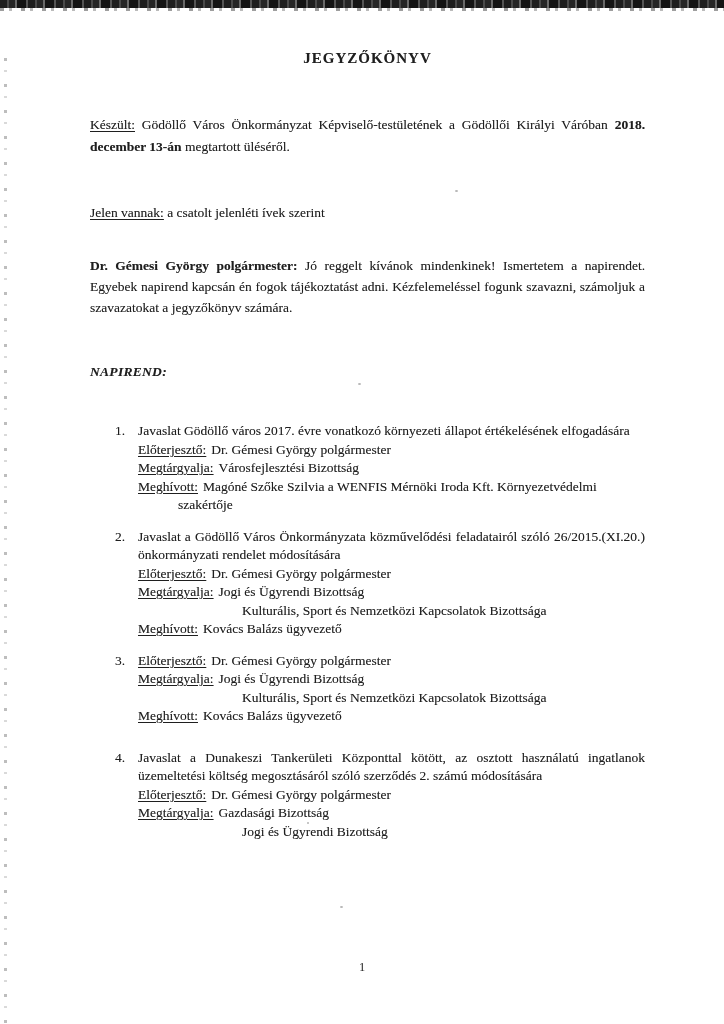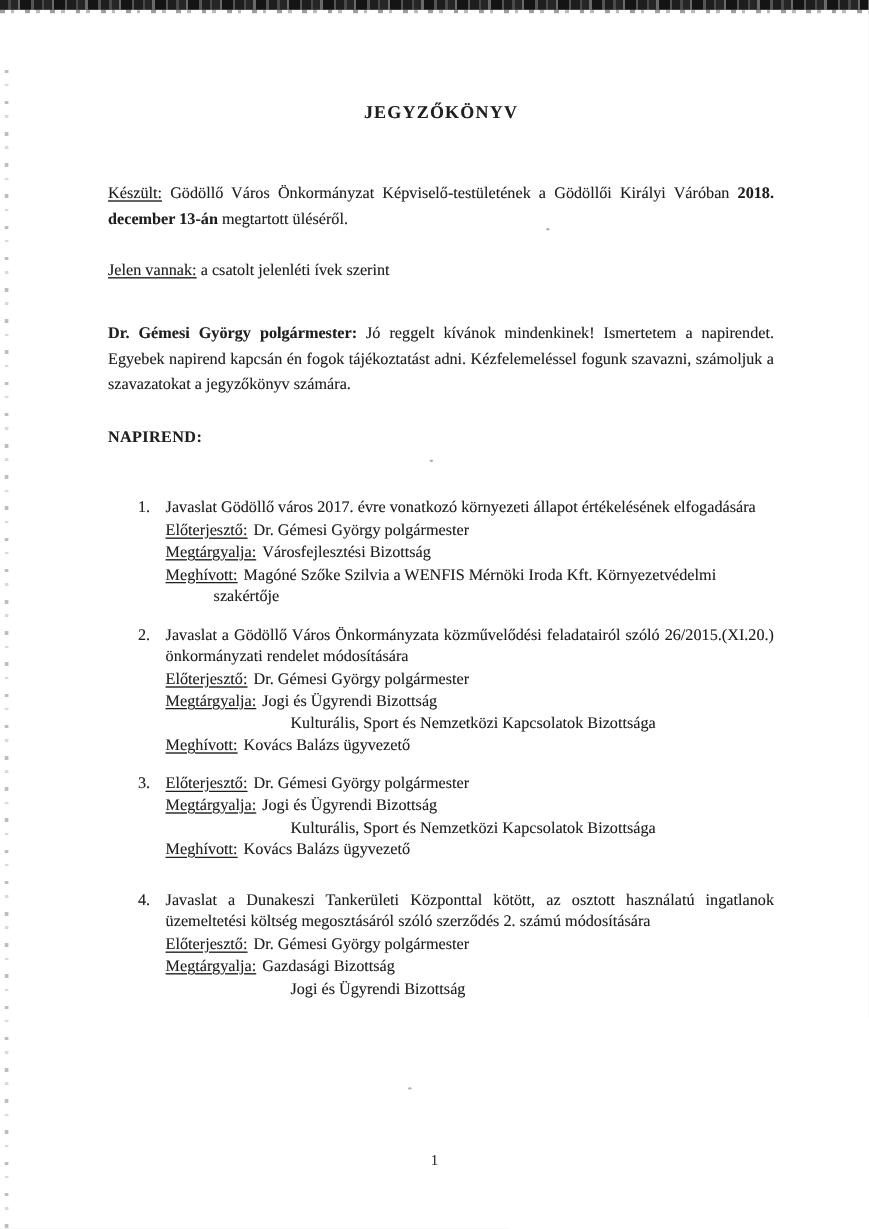--- a/index.html
+++ b/index.html
@@ -31,34 +31,34 @@
     filter:blur(.3px);
   }
   .speck{position:absolute;width:3px;height:2px;background:rgba(120,120,120,.55);border-radius:50%;}
   .speck.s1{left:455px;top:190px;}
   .speck.s2{left:358px;top:383px;}
   .speck.s3{left:307px;top:822px;width:2px;}
   .speck.s4{left:340px;top:906px;}
   
   .content{
     position:absolute;top:0;left:0;right:0;
-    padding:84px 79px 0 90px;
+    padding:48px 79px 0 90px;
     font-size:13.5px;
     text-shadow:0 0 .4px rgba(0,0,0,.35);
   }
   .doc-title{
     margin:0;text-align:center;
     font-size:15px;font-weight:700;letter-spacing:1px;
     line-height:20px;
   }
   p{margin:0;}
   .p-keszult{margin-top:46px;line-height:22px;text-align:justify;}
-  .p-jelen{margin-top:20px;line-height:22px;}
+  .p-jelen{margin-top:44px;line-height:22px;}
   .p-speech{margin-top:31px;line-height:21px;text-align:justify;}
-  .napirend{margin-top:24px;font-weight:700;line-height:20px;letter-spacing:.3px;}
+  .napirend{margin-top:44px;font-weight:700;line-height:20px;letter-spacing:.3px;font-style:italic;}
   .u{text-decoration:underline;text-underline-offset:2px;}
   .b{font-weight:700;}
   .agenda{margin-top:40px;}
   .item{display:flex;margin:0 0 13px 25px;line-height:18.5px;}
   .item.gap-lg{margin-top:23px;}
   .item-num{width:23px;flex-shrink:0;}
   .item-body{flex:1;}
   .item-title{text-align:justify;}
   .detail .lbl{margin-right:5px;}
   .cont{margin-left:104px;}

